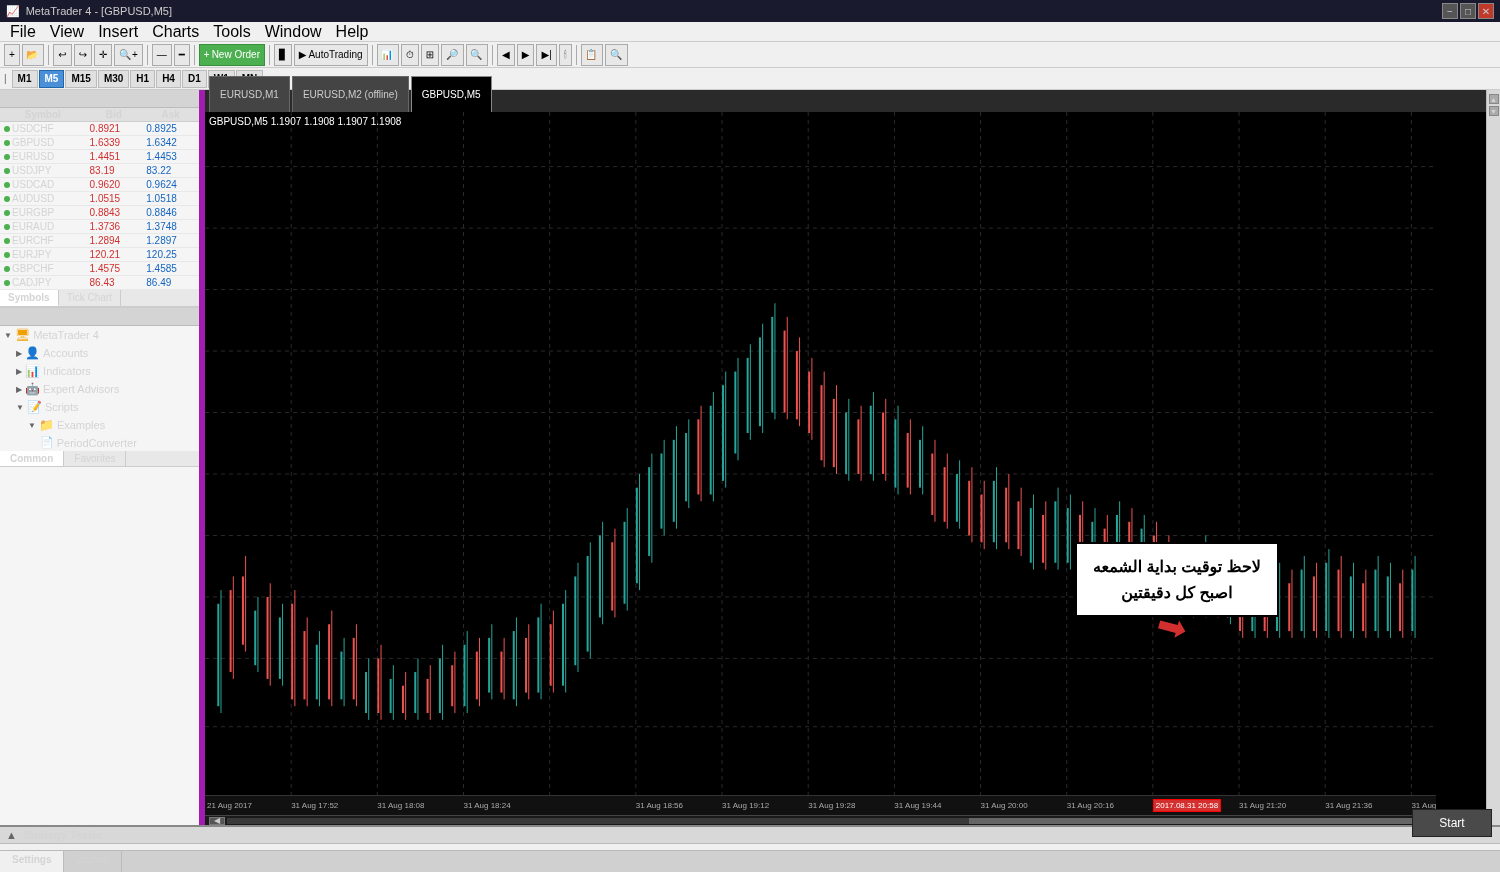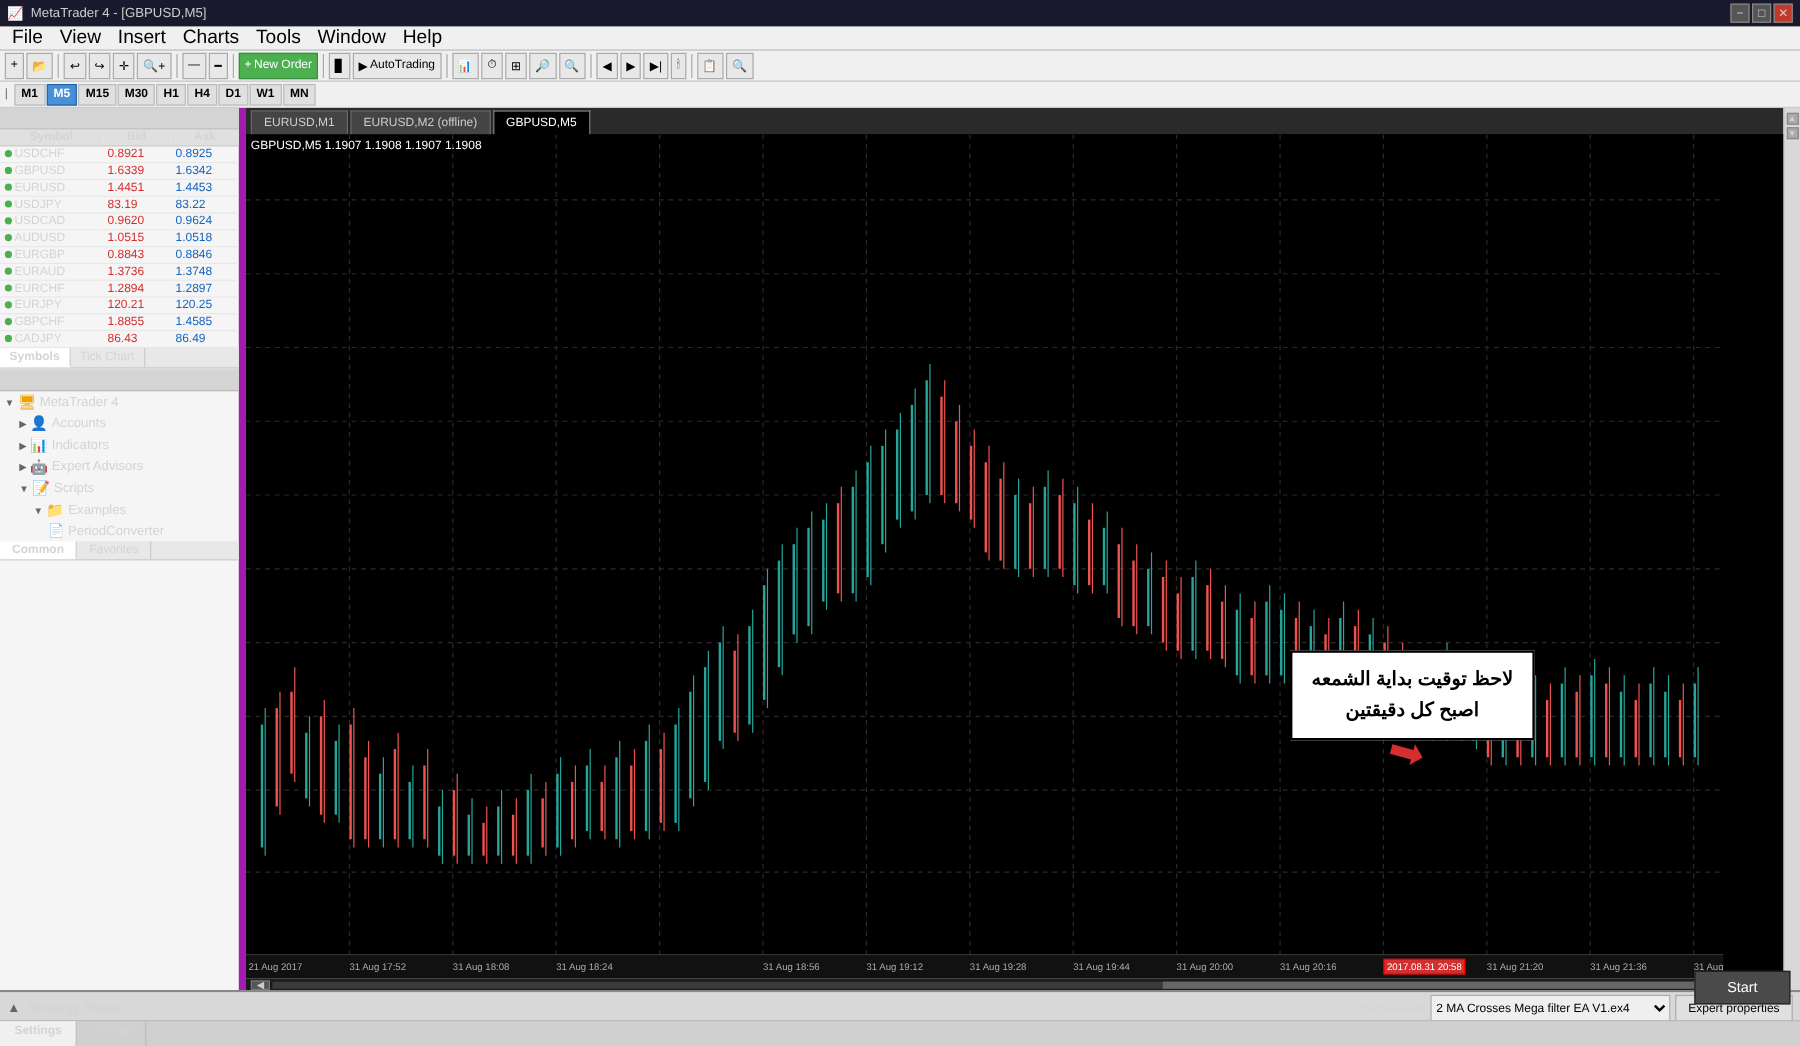--- a/index.html
+++ b/index.html
@@ -58,21 +58,21 @@
     .nav-folder { color: #f0a000; font-size: 12px; }
     .nav-file { color: #4a90d9; font-size: 11px; }
     .triangle { font-size: 8px; color: #666; }
     .nav-tabs { display: flex; border-bottom: 1px solid #ccc; background: #e8e8e8; }
     .nav-tab { padding: 2px 10px; font-size: 10px; cursor: pointer; border-right: 1px solid #ccc; }
     .nav-tab.active { background: #fff; font-weight: bold; }
 
     
     #chart-area { flex: 1; display: flex; flex-direction: column; background: #000; }
     #chart-tabs { height: 22px; display: flex; align-items: flex-end; background: #2a2a2a; padding-left: 4px; gap: 0; }
-    .chart-tab { height: 20px; padding: 0 10px; background: #444; color: #ccc; font-size: 10px; display: flex; align-items: center; cursor: pointer; border: 1px solid #666; border-bottom: none; margin-right: 2px; }
+    .chart-tab { height: 36px; padding: 0 10px; background: #444; color: #ccc; font-size: 10px; display: flex; align-items: center; cursor: pointer; border: 1px solid #666; border-bottom: none; margin-right: 2px; }
     .chart-tab.active { background: #000; color: #fff; border-color: #888; margin-top: 21px; }
     #chart-canvas { flex: 1; position: relative; background: #000; overflow: hidden; }
     #chart-title { position: absolute; top: 4px; left: 4px; color: #fff; font-size: 10px; z-index: 2; }
 
     
     #candles-svg { position: absolute; top: 0; left: 0; right: 50px; bottom: 20px; }
 
     
     #tooltip-box { position: absolute; top: 430px; left: 870px; background: white; border: 2px solid #000; padding: 10px 16px; text-align: center; font-size: 14px; color: #000; z-index: 10; direction: rtl; line-height: 1.6; }
 
@@ -238,21 +238,21 @@
       <td class="bid">1.2894</td>
       <td class="ask">1.2897</td>
     </tr>
             <tr>
       <td><span class="symbol-dot"></span>EURJPY</td>
       <td class="bid">120.21</td>
       <td class="ask">120.25</td>
     </tr>
             <tr>
       <td><span class="symbol-dot"></span>GBPCHF</td>
-      <td class="bid">1.8855</td>
+      <td class="bid">1.4575</td>
       <td class="ask">1.4585</td>
     </tr>
             <tr>
       <td><span class="symbol-dot"></span>CADJPY</td>
       <td class="bid">86.43</td>
       <td class="ask">86.49</td>
     </tr>
           </tbody>
       </table>
       <div id="mw-tabs">
@@ -589,27 +589,20 @@
     <div class="r-btn">▼</div>
   </div>
 </div>
 
 <div id="bottom-panel">
   <div id="bottom-panel-header">
     <div style="display:flex; align-items:center; gap:6px;">
       <span style="font-size:11px; color:#666;">▲</span>
       <span style="font-size:11px; font-weight:bold;">Strategy Tester</span>
     </div>
-    <div style="display:flex; align-items:center; gap:4px;">
-      <span style="font-size:10px;">Expert Advisor</span>
-      <select style="height:22px; min-width:200px; font-size:10px; border:1px solid #aaa;">
-        <option value="2 MA Crosses Mega filter EA V1.ex4">2 MA Crosses Mega filter EA V1.ex4</option>
-      </select>
-      <button class="form-btn">Expert properties</button>
-    </div>
   </div>
 
   <div id="ea-form">
 
     <div class="form-row">
       <span class="form-label">Symbol:</span>
       <select style="flex:1; height:20px; font-size:10px; border:1px solid #aaa;">
         <option value="GBPUSD, Great Britain Pound vs US Dollar">GBPUSD, Great Britain Pound vs US Dollar</option>
       </select>
       <span style="width:12px; height:20px; background:#e0e0e0; border:1px solid #aaa; display:inline-flex; align-items:center; justify-content:center; cursor:pointer; font-size:9px;">▼</span>

